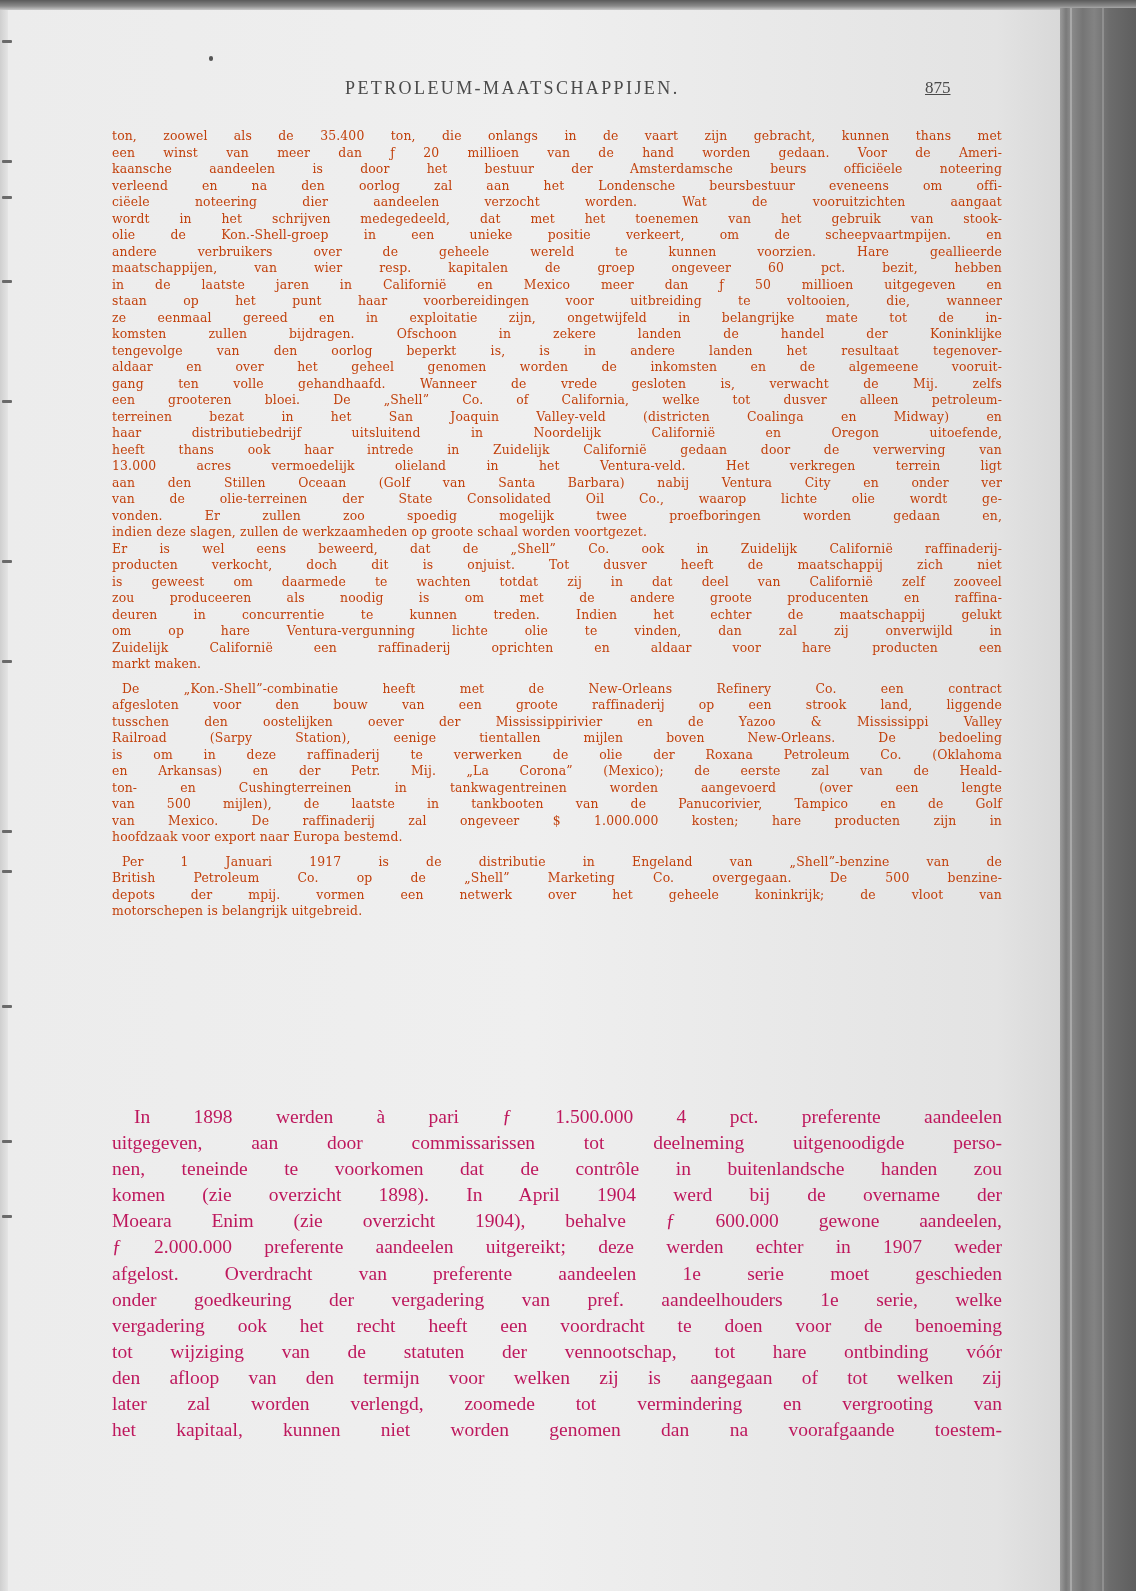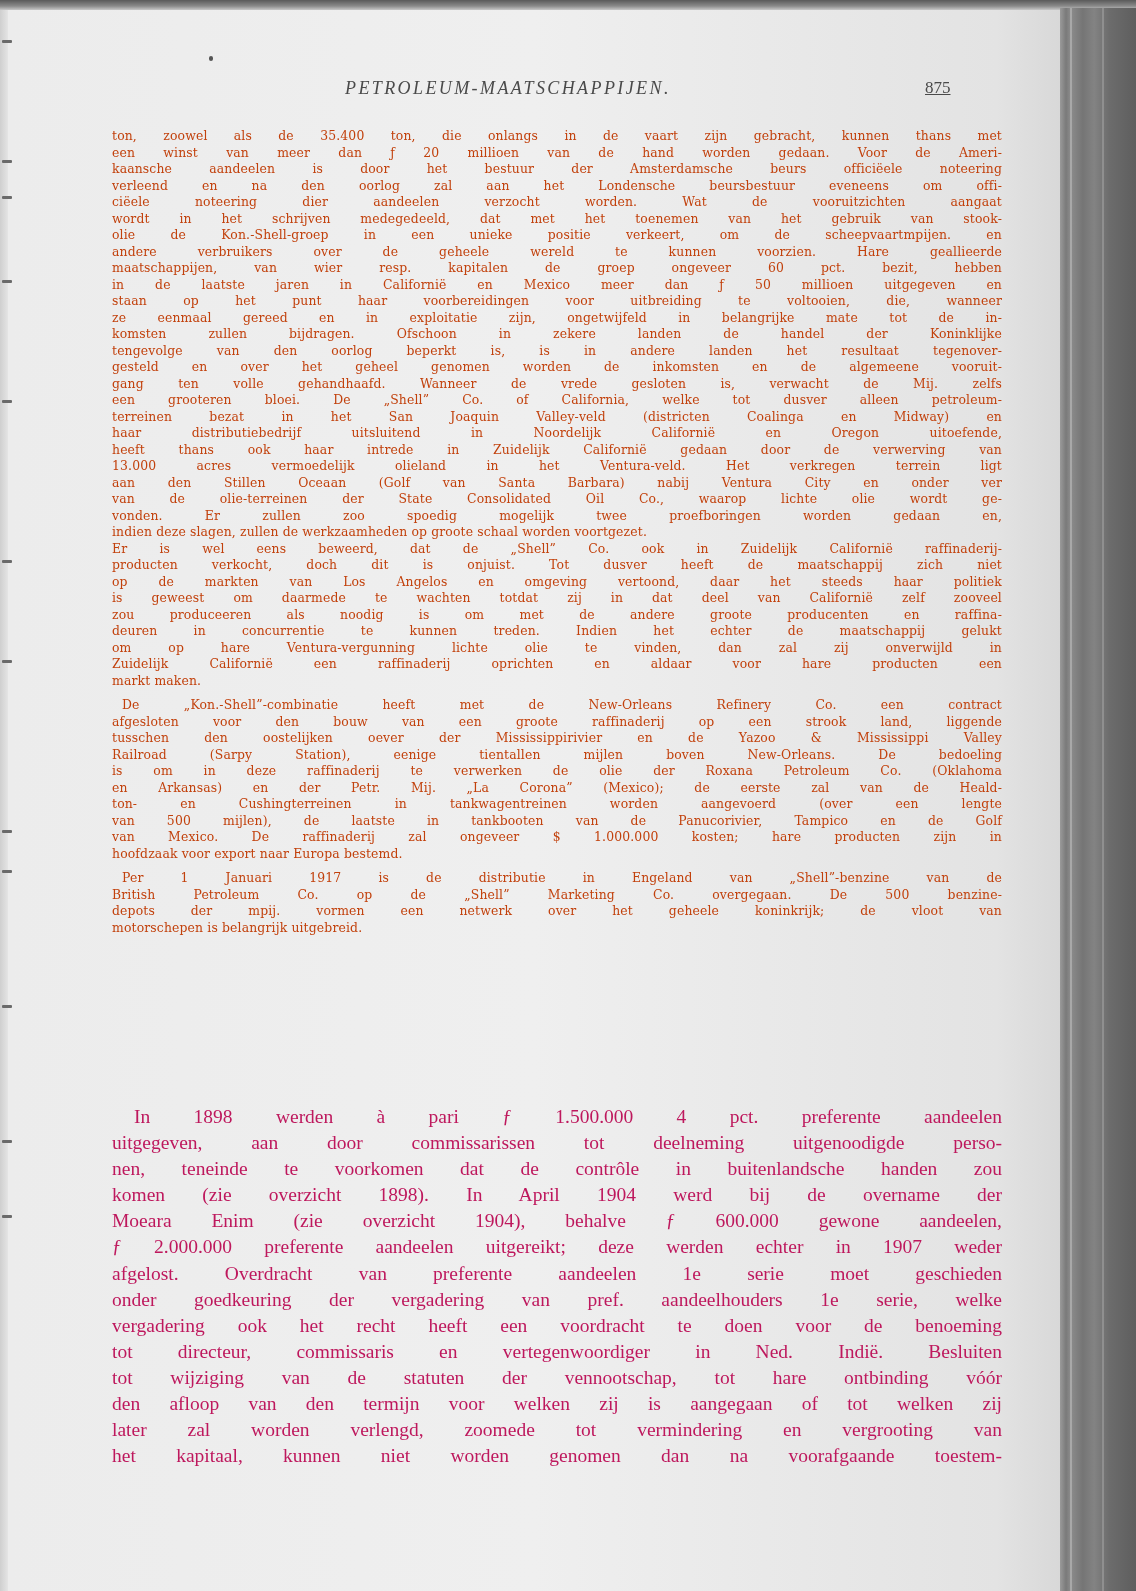--- a/index.html
+++ b/index.html
@@ -29,21 +29,21 @@
     content: ""; position: absolute; left: 10px; top: 0; width: 2px; height: 100%; background: #a8a8a8;
   }
   .binding::after {
     content: ""; position: absolute; left: 42px; top: 0; width: 2px; height: 100%; background: #8f8f8f;
   }
   .margin-mark {
     position: absolute; left: 2px; width: 10px; height: 3px; background: #6a6a6a; border-radius: 1px;
   }
   .running-head {
     position: absolute; left: 345px; top: 78px; width: 420px;
-    font-family: "Liberation Serif", serif; font-style: italic;
+    font-family: "Liberation Serif", serif; 
     font-size: 18px; letter-spacing: 2.4px; color: #4a4a4a;
   }
   .page-number {
     position: absolute; left: 925px; top: 78px;
     font-family: "Liberation Serif", serif; font-size: 17px; color: #4a4a4a; text-decoration: underline;
   }
   .dot-mark {
     position: absolute; left: 209px; top: 56px; width: 4px; height: 5px; background: #555; border-radius: 2px;
   }
   .small-block {
@@ -103,34 +103,33 @@
   <div class="line">ciëele noteering dier aandeelen verzocht worden. Wat de vooruitzichten aangaat</div>
   <div class="line">wordt in het schrijven medegedeeld, dat met het toenemen van het gebruik van stook-</div>
   <div class="line">olie de Kon.-Shell-groep in een unieke positie verkeert, om de scheepvaartmpijen. en</div>
   <div class="line">andere verbruikers over de geheele wereld te kunnen voorzien. Hare geallieerde</div>
   <div class="line">maatschappijen, van wier resp. kapitalen de groep ongeveer 60 pct. bezit, hebben</div>
   <div class="line">in de laatste jaren in Californië en Mexico meer dan ƒ 50 millioen uitgegeven en</div>
   <div class="line">staan op het punt haar voorbereidingen voor uitbreiding te voltooien, die, wanneer</div>
   <div class="line">ze eenmaal gereed en in exploitatie zijn, ongetwijfeld in belangrijke mate tot de in-</div>
   <div class="line">komsten zullen bijdragen. Ofschoon in zekere landen de handel der Koninklijke</div>
   <div class="line">tengevolge van den oorlog beperkt is, is in andere landen het resultaat tegenover-</div>
-  <div class="line">gesteld en over het geheel genomen worden de inkomsten en de algemeene vooruit-</div>
+  <div class="line">aldaar en over het geheel genomen worden de inkomsten en de algemeene vooruit-</div>
   <div class="line">gang ten volle gehandhaafd. Wanneer de vrede gesloten is, verwacht de Mij. zelfs</div>
   <div class="line">een grooteren bloei. De „Shell” Co. of California, welke tot dusver alleen petroleum-</div>
   <div class="line">terreinen bezat in het San Joaquin Valley-veld (districten Coalinga en Midway) en</div>
   <div class="line">haar distributiebedrijf uitsluitend in Noordelijk Californië en Oregon uitoefende,</div>
   <div class="line">heeft thans ook haar intrede in Zuidelijk Californië gedaan door de verwerving van</div>
   <div class="line">13.000 acres vermoedelijk olieland in het Ventura-veld. Het verkregen terrein ligt</div>
   <div class="line">aan den Stillen Oceaan (Golf van Santa Barbara) nabij Ventura City en onder ver</div>
   <div class="line">van de olie-terreinen der State Consolidated Oil Co., waarop lichte olie wordt ge-</div>
   <div class="line">vonden. Er zullen zoo spoedig mogelijk twee proefboringen worden gedaan en,</div>
   <div class="line last">indien deze slagen, zullen de werkzaamheden op groote schaal worden voortgezet.</div>
   <div class="line">Er is wel eens beweerd, dat de „Shell” Co. ook in Zuidelijk Californië raffinaderij-</div>
   <div class="line">producten verkocht, doch dit is onjuist. Tot dusver heeft de maatschappij zich niet</div>
-  <div class="line">op de markten van Los Angelos en omgeving vertoond, daar het steeds haar politiek</div>
   <div class="line">is geweest om daarmede te wachten totdat zij in dat deel van Californië zelf zooveel</div>
   <div class="line">zou produceeren als noodig is om met de andere groote producenten en raffina-</div>
   <div class="line">deuren in concurrentie te kunnen treden. Indien het echter de maatschappij gelukt</div>
   <div class="line">om op hare Ventura-vergunning lichte olie te vinden, dan zal zij onverwijld in</div>
   <div class="line">Zuidelijk Californië een raffinaderij oprichten en aldaar voor hare producten een</div>
   <div class="line last">markt maken.</div>
   <div class="line indent">De „Kon.-Shell”-combinatie heeft met de New-Orleans Refinery Co. een contract</div>
   <div class="line">afgesloten voor den bouw van een groote raffinaderij op een strook land, liggende</div>
   <div class="line">tusschen den oostelijken oever der Mississippirivier en de Yazoo &amp; Mississippi Valley</div>
   <div class="line">Railroad (Sarpy Station), eenige tientallen mijlen boven New-Orleans. De bedoeling</div>
@@ -149,18 +148,17 @@
 <div class="large-block">
   <div class="line indent">In 1898 werden à pari ƒ 1.500.000 4 pct. preferente aandeelen</div>
   <div class="line">uitgegeven, aan door commissarissen tot deelneming uitgenoodigde perso-</div>
   <div class="line">nen, teneinde te voorkomen dat de contrôle in buitenlandsche handen zou</div>
   <div class="line">komen (zie overzicht 1898). In April 1904 werd bij de overname der</div>
   <div class="line">Moeara Enim (zie overzicht 1904), behalve ƒ 600.000 gewone aandeelen,</div>
   <div class="line">ƒ 2.000.000 preferente aandeelen uitgereikt; deze werden echter in 1907 weder</div>
   <div class="line">afgelost. Overdracht van preferente aandeelen 1e serie moet geschieden</div>
   <div class="line">onder goedkeuring der vergadering van pref. aandeelhouders 1e serie, welke</div>
   <div class="line">vergadering ook het recht heeft een voordracht te doen voor de benoeming</div>
-  <div class="line">tot directeur, commissaris en vertegenwoordiger in Ned. Indië. Besluiten</div>
   <div class="line">tot wijziging van de statuten der vennootschap, tot hare ontbinding vóór</div>
   <div class="line">den afloop van den termijn voor welken zij is aangegaan of tot welken zij</div>
   <div class="line">later zal worden verlengd, zoomede tot vermindering en vergrooting van</div>
   <div class="line">het kapitaal, kunnen niet worden genomen dan na voorafgaande toestem-</div>
 </div>
 
 </body></html>

